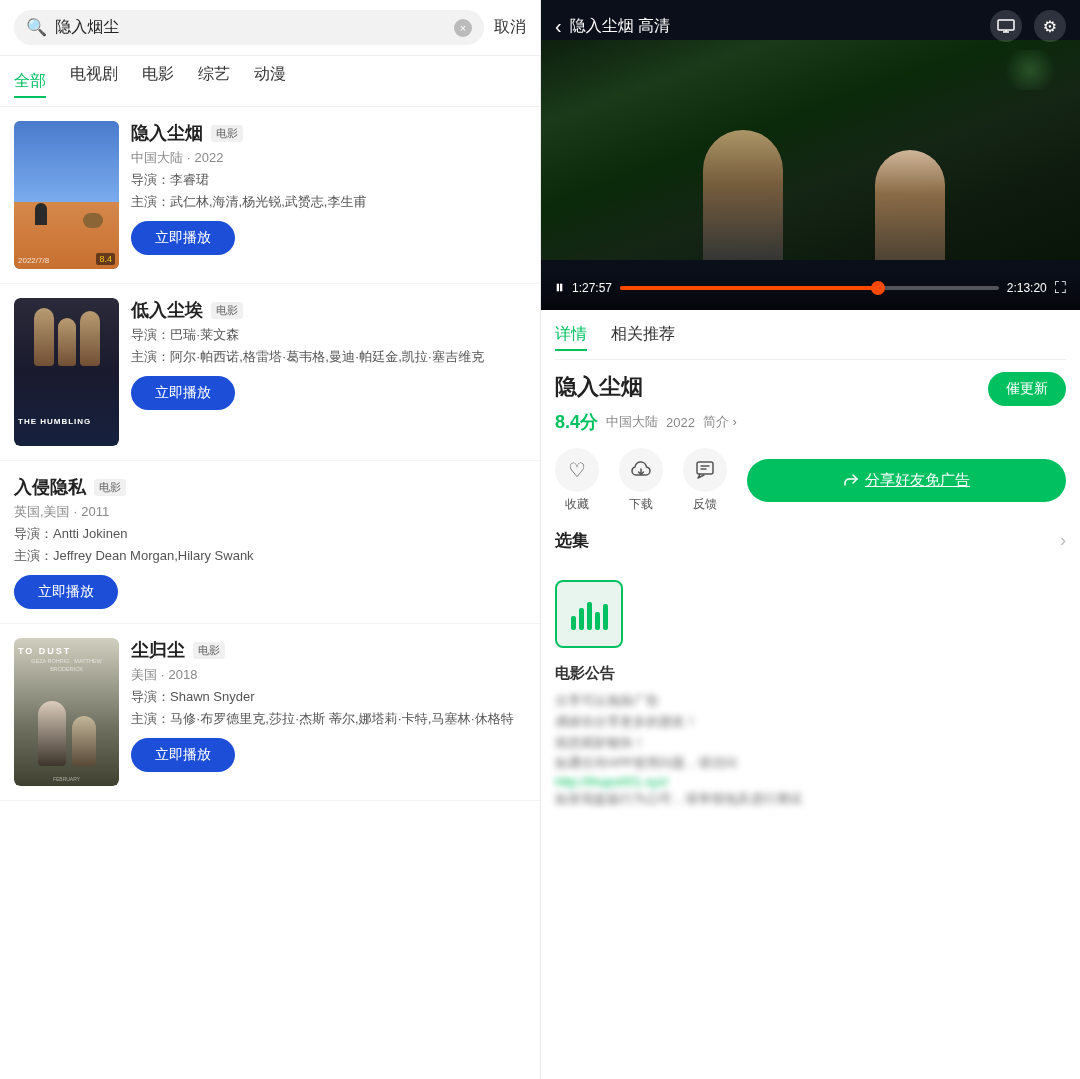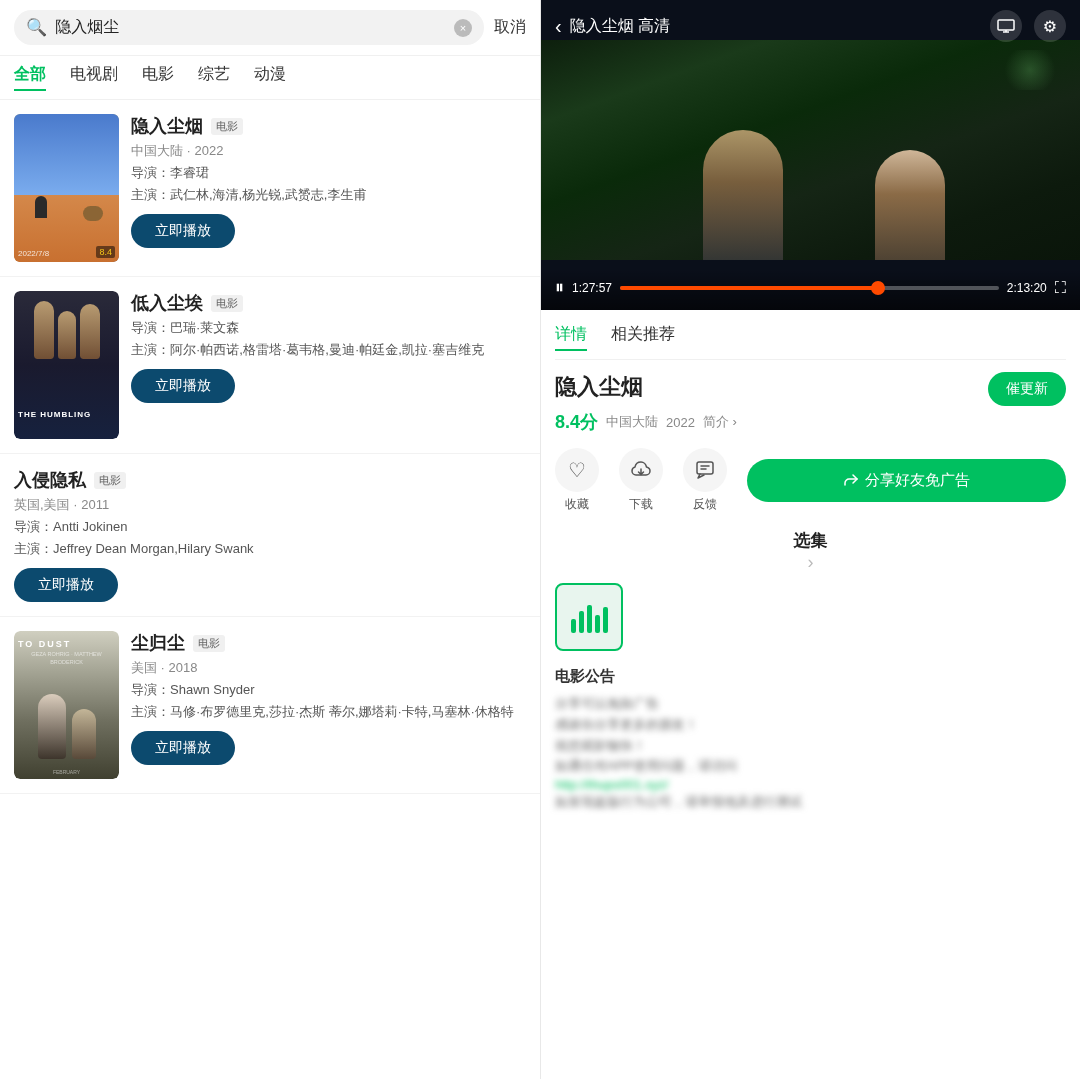--- a/index.html
+++ b/index.html
@@ -79,22 +79,23 @@
       border-bottom: 1px solid #f0f0f0;
     }
     .tab-item {
       font-size: 16px;
       color: #333;
       cursor: pointer;
       padding-bottom: 4px;
     }
     .tab-item.active {
       color: #00c060;
-      font-weight: 700;
+      font-weight: 400;
       border-bottom: 2px solid #00c060;
+      margin-top: 7px;
     }
 
     
     .result-list {
       flex: 1;
       overflow-y: auto;
     }
 
     .result-item {
       display: flex;
@@ -190,21 +191,21 @@
       color: #555;
       font-size: 13px;
     }
     .result-cast {
       color: #555;
       font-size: 13px;
       line-height: 1.4;
     }
     .play-btn {
       display: inline-block;
-      background: #0c4a6e;
+      background: #1d4ed8;
       color: #fff;
       font-size: 14px;
       padding: 8px 24px;
       border-radius: 20px;
       cursor: pointer;
       margin-top: 6px;
       width: fit-content;
       border: none;
       outline: none;
     }
@@ -462,32 +463,32 @@
       color: #fff;
       font-size: 15px;
       padding: 12px 0;
       border-radius: 24px;
       border: none;
       cursor: pointer;
       display: flex;
       align-items: center;
       justify-content: center;
       gap: 6px;
+      text-decoration: underline;
     }
 
     
     .episode-section {
       margin-top: 16px;
     }
     .section-header {
       display: flex;
       align-items: center;
       justify-content: space-between;
-      margin-bottom: 10px;
-      flex-direction: column;
+      margin-bottom: 28px;
     }
     .section-title {
       font-size: 17px;
       font-weight: 600;
       color: #222;
     }
     .chevron-right {
       color: #bbb;
       font-size: 18px;
     }

